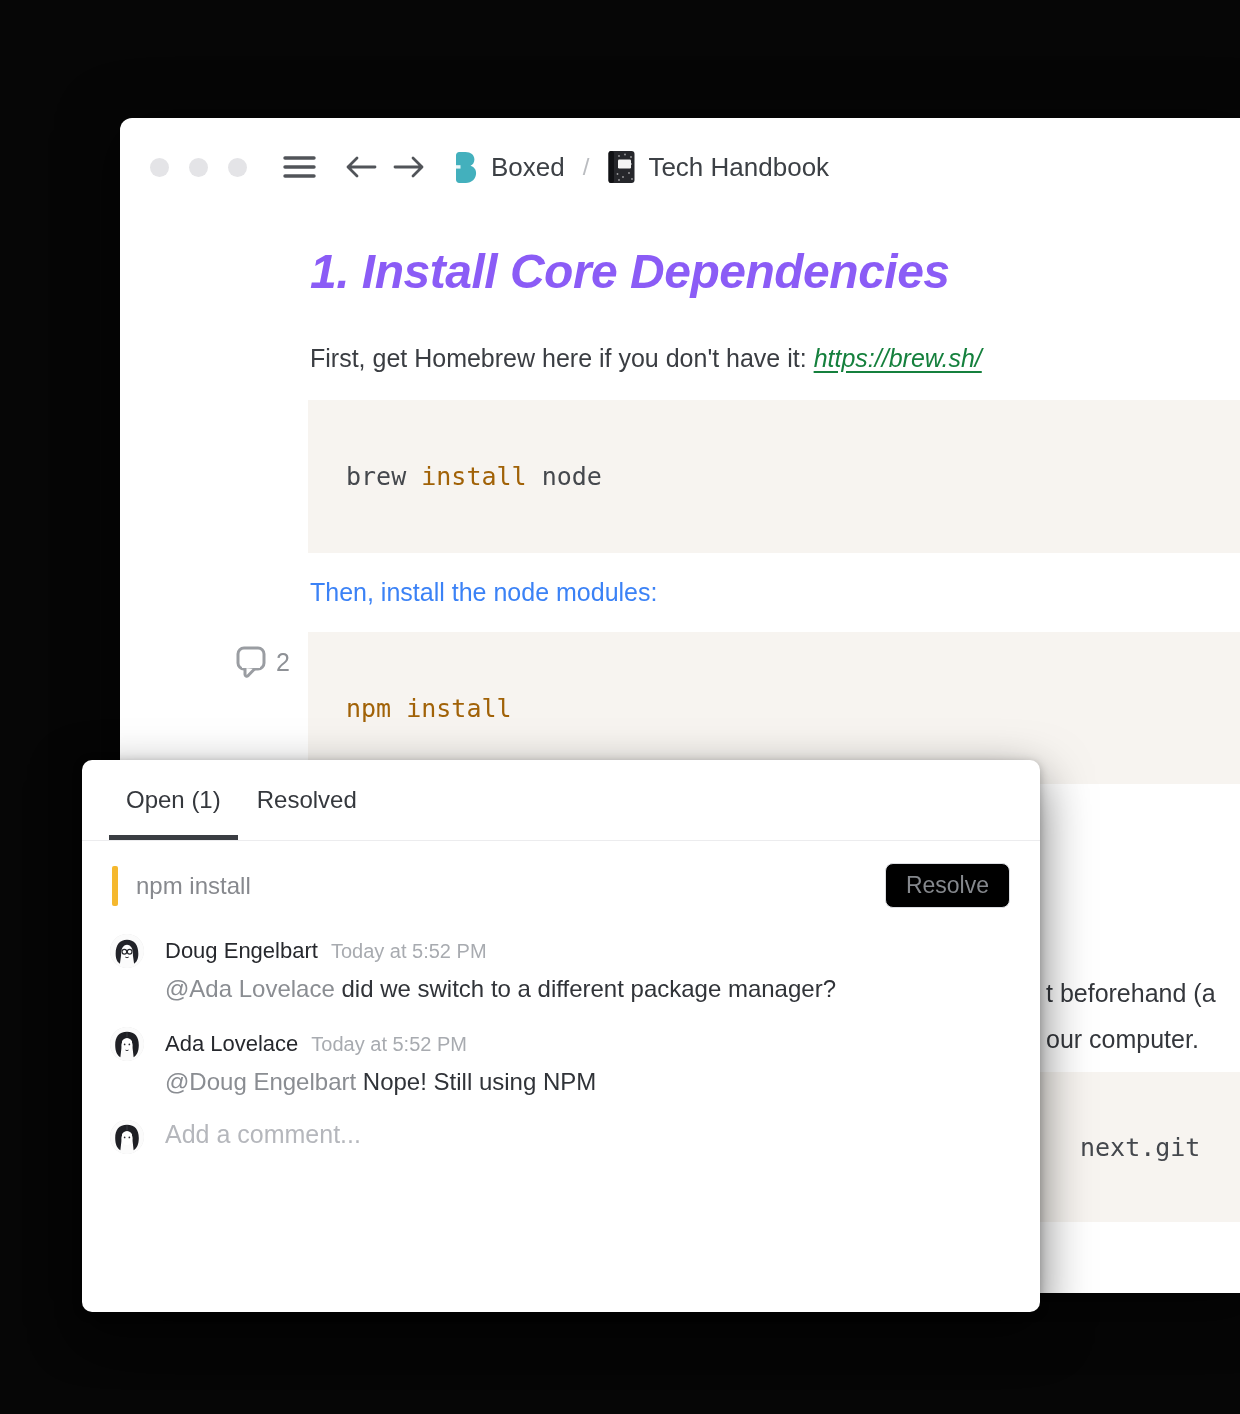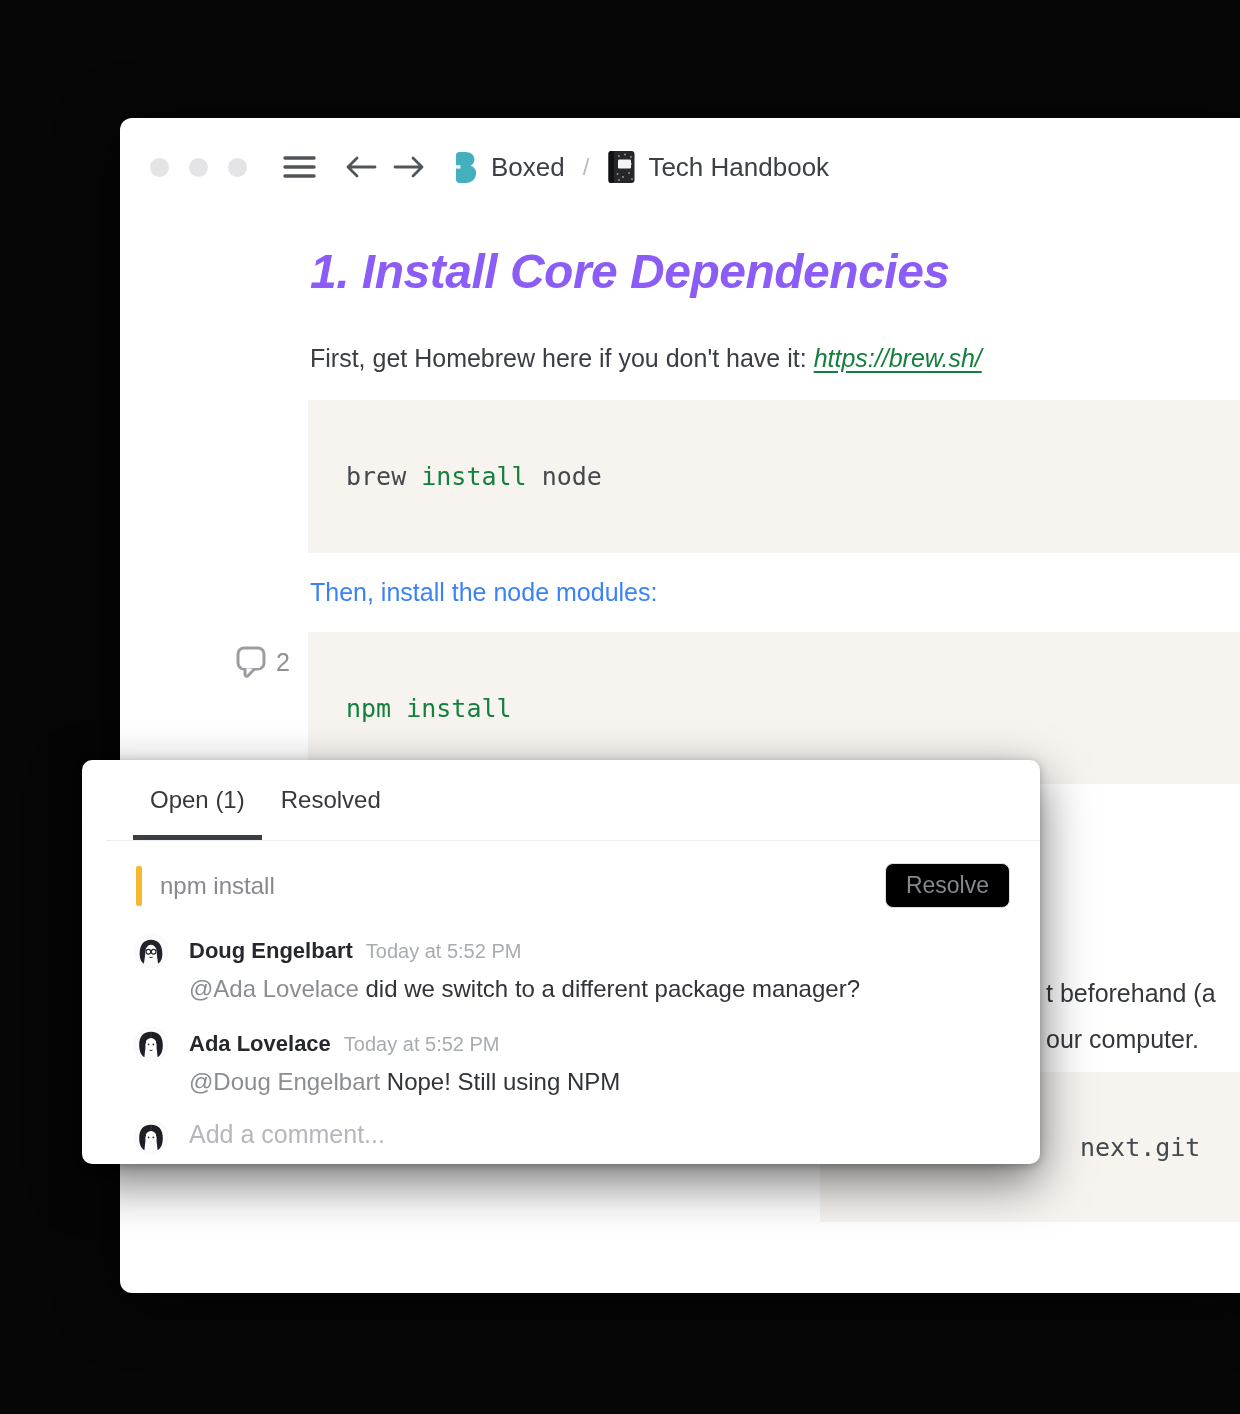--- a/index.html
+++ b/index.html
@@ -52,21 +52,21 @@
   .code-block {
     position:absolute; left:188px; right:0;
     background:#f7f4f0;
     display:flex; align-items:center;
     font-family:"DejaVu Sans Mono", monospace;
     font-size:25px; color:#45484d;
     padding-left:38px;
   }
   .code-1 { top:282px; height:153px; }
   .code-2 { top:514px; height:152px; }
-  .tok-red { color:#15803d; }
+  .tok-red { color:#a16207; }
 
   .para-2 {
     position:absolute; left:190px; top:460px;
     font-size:25px; color:#3b82f6;
   }
 
   .comment-marker {
     position:absolute; left:116px; top:528px;
     display:flex; align-items:center; gap:10px; cursor:pointer;
   }
@@ -76,25 +76,24 @@
   .obscured-para {
     position:absolute; left:926px; top:852px;
     font-size:25px; line-height:46px; color:#34373c; white-space:nowrap;
   }
   .code-3 { top:954px; height:150px; left:700px; }
   .code-3 .frag { margin-left:222px; }
 
   
   .popup {
     position:absolute; left:82px; top:760px;
-    width:958px; height:404px;
+    width:958px; height:552px;
     background:#ffffff; border-radius:10px;
     box-shadow:0 18px 50px rgba(0,0,0,0.55), 0 2px 10px rgba(0,0,0,0.25);
     z-index:10;
-    padding-left:24px;
   }
   .tabs {
     display:flex; gap:2px;
     padding:26px 30px 0 27px;
     border-bottom:1px solid #ececee;
   }
   .tab {
     font-size:24px; color:#35383d;
     padding:0 17px 21px 17px;
     border-bottom:5px solid transparent;
@@ -117,21 +116,21 @@
   }
 
   .thread { margin-top:26px; padding:0 30px 0 28px; }
   .comment { margin-bottom:24px; }
   .c-head { display:flex; align-items:center; }
   .avatar {
     width:34px; height:34px; border-radius:50%; flex:none;
     background:#fafafa; overflow:hidden;
     box-shadow:0 0 0 1px #ececec inset;
   }
-  .c-name { margin-left:21px; font-size:22px; font-weight:700; color:#26282d; }
+  .c-name { margin-left:21px; font-size:22px; font-weight:400; color:#26282d; }
   .c-time { margin-left:13px; font-size:20px; color:#a8abb0; }
   .c-body { margin:7px 0 0 55px; font-size:24px; color:#303338; }
   .mention { color:#8a8d92; cursor:pointer; }
   .composer { display:flex; align-items:flex-start; margin-top:6px; cursor:text; }
   .composer .placeholder { margin-left:21px; font-size:25px; color:#b5b7bc; }
 
   svg { display:block; }
 </style>
 </head>
 <body>

